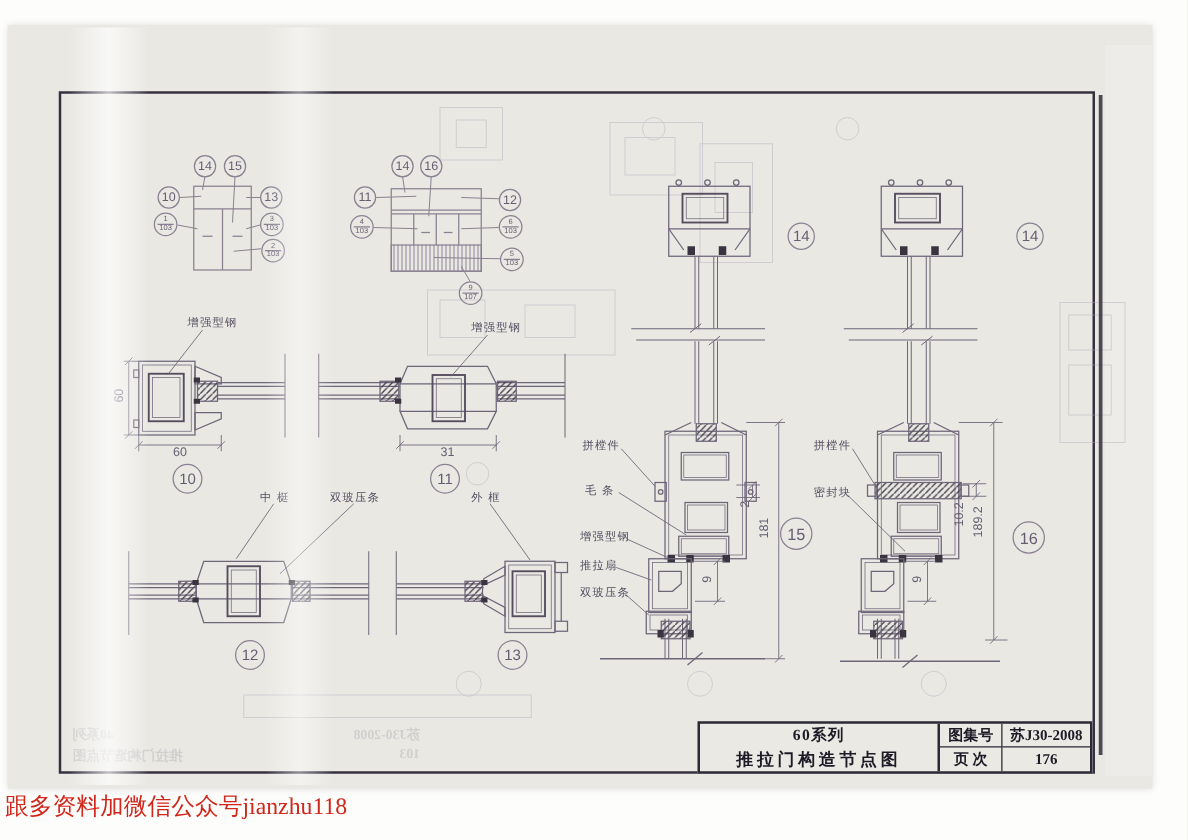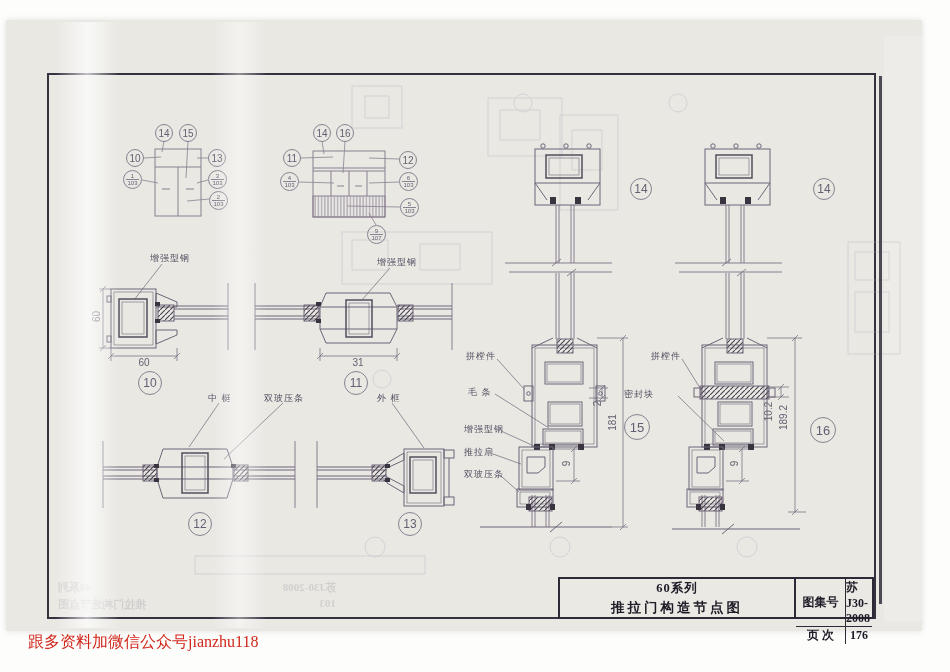--- a/index.html
+++ b/index.html
@@ -27,30 +27,30 @@
   
   .lbl{position:absolute;z-index:5;font-size:9px;color:#554d60;white-space:nowrap;
        letter-spacing:1px;}
   
   .dim{position:absolute;z-index:5;font-size:10px;color:#665e71;width:30px;text-align:center;}
   .dim.rot{width:40px;transform:rotate(-90deg);transform-origin:center;}
   
   .tblock{position:absolute;left:558px;top:577px;width:316px;height:42px;z-index:6;
           border:2px solid #2e2936;display:flex;background:#eae9e4;box-sizing:border-box;
           font-family:"Liberation Serif",serif;color:#1f1b26;font-weight:bold;}
-  .tb-title{width:236px;border-right:2px solid #2e2936;display:flex;flex-direction:column;box-sizing:border-box;}
+  .tb-title{width:192px;border-right:2px solid #2e2936;display:flex;flex-direction:column;box-sizing:border-box;}
   .tb-title .l1{flex:1;display:flex;align-items:center;justify-content:center;font-size:12.5px;letter-spacing:1px;}
   .tb-title .l2{flex:1;display:flex;align-items:center;justify-content:center;font-size:13.5px;letter-spacing:3px;}
   .tb-grid{flex:1;display:grid;grid-template-columns:50px 1fr;grid-template-rows:1fr 1fr;box-sizing:border-box;}
   .tb-grid>div{display:flex;align-items:center;justify-content:center;box-sizing:border-box;font-size:12px;}
   .tb-c1{border-right:1.5px solid #2e2936;}
   .tb-r1{border-bottom:1.5px solid #2e2936;}
   
   .wm{position:absolute;left:4px;top:632px;z-index:10;color:#d1271b;
-      font-family:"Liberation Serif",serif;font-size:16px;margin-left:24px;}
+      font-family:"Liberation Serif",serif;font-size:19px;}
   
   .ghost-tb{position:absolute;left:52px;top:579px;width:290px;z-index:2;
             transform:scaleX(-1);opacity:.18;color:#6b6276;font-weight:bold;
             font-size:11px;filter:blur(.4px);font-family:"Liberation Serif",serif;}
   .ghost-tb .g-row{display:flex;justify-content:space-between;padding:1px 6px;}
   .edge-dark{position:absolute;left:879px;top:76px;width:3px;height:528px;
              background:#332e3a;opacity:.85;z-index:7;}
   .edge-light{position:absolute;left:884px;top:36px;width:38px;height:585px;
               background:#edece8;z-index:2;}
 </style>
@@ -471,21 +471,21 @@
 <div class="lbl" style="left:377px;top:256px">增强型钢</div>
 <div class="lbl" style="left:208px;top:392px">中 梃</div>
 <div class="lbl" style="left:264px;top:392px">双玻压条</div>
 <div class="lbl" style="left:377px;top:392px">外 框</div>
 <div class="lbl" style="left:466px;top:350px">拼樘件</div>
 <div class="lbl" style="left:468px;top:386px">毛 条</div>
 <div class="lbl" style="left:464px;top:423px">增强型钢</div>
 <div class="lbl" style="left:464px;top:446px">推拉扇</div>
 <div class="lbl" style="left:464px;top:468px">双玻压条</div>
 <div class="lbl" style="left:651px;top:350px">拼樘件</div>
-<div class="lbl" style="left:624px;top:388px">密封块</div>
+<div class="lbl" style="left:651px;top:388px">密封块</div>
 
 <div class="dim" style="left:129px;top:357px">60</div>
 <div class="dim rot" style="left:76px;top:311px">60</div>
 <div class="dim" style="left:343px;top:357px">31</div>
 <div class="dim rot" style="left:577px;top:398px">2</div>
 <div class="dim rot" style="left:592px;top:417px">181</div>
 <div class="dim rot" style="left:546px;top:458px">9</div>
 <div class="dim rot" style="left:748px;top:406px">10.2</div>
 <div class="dim rot" style="left:763px;top:412px">189.2</div>
 <div class="dim rot" style="left:714px;top:458px">9</div>

